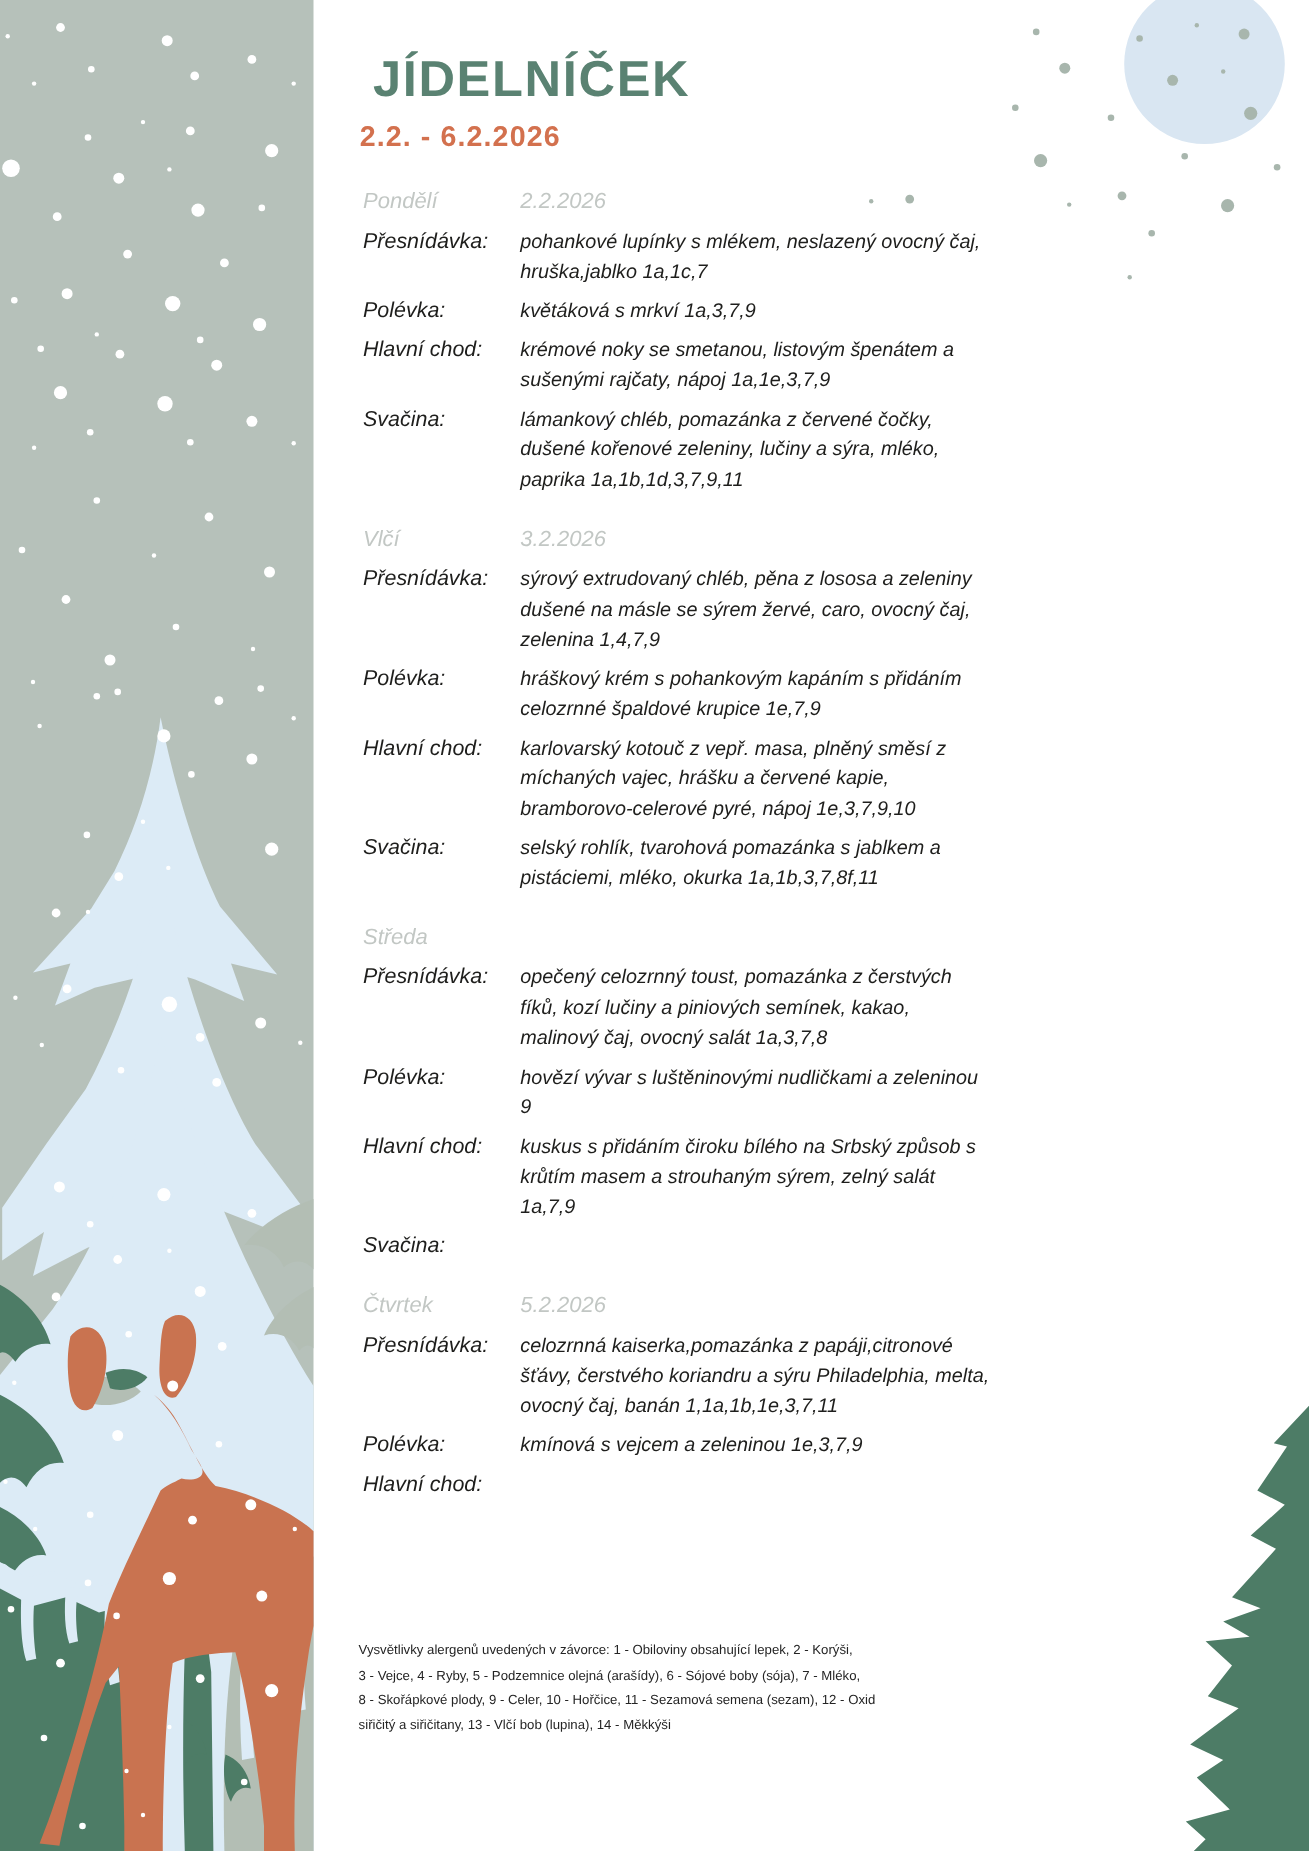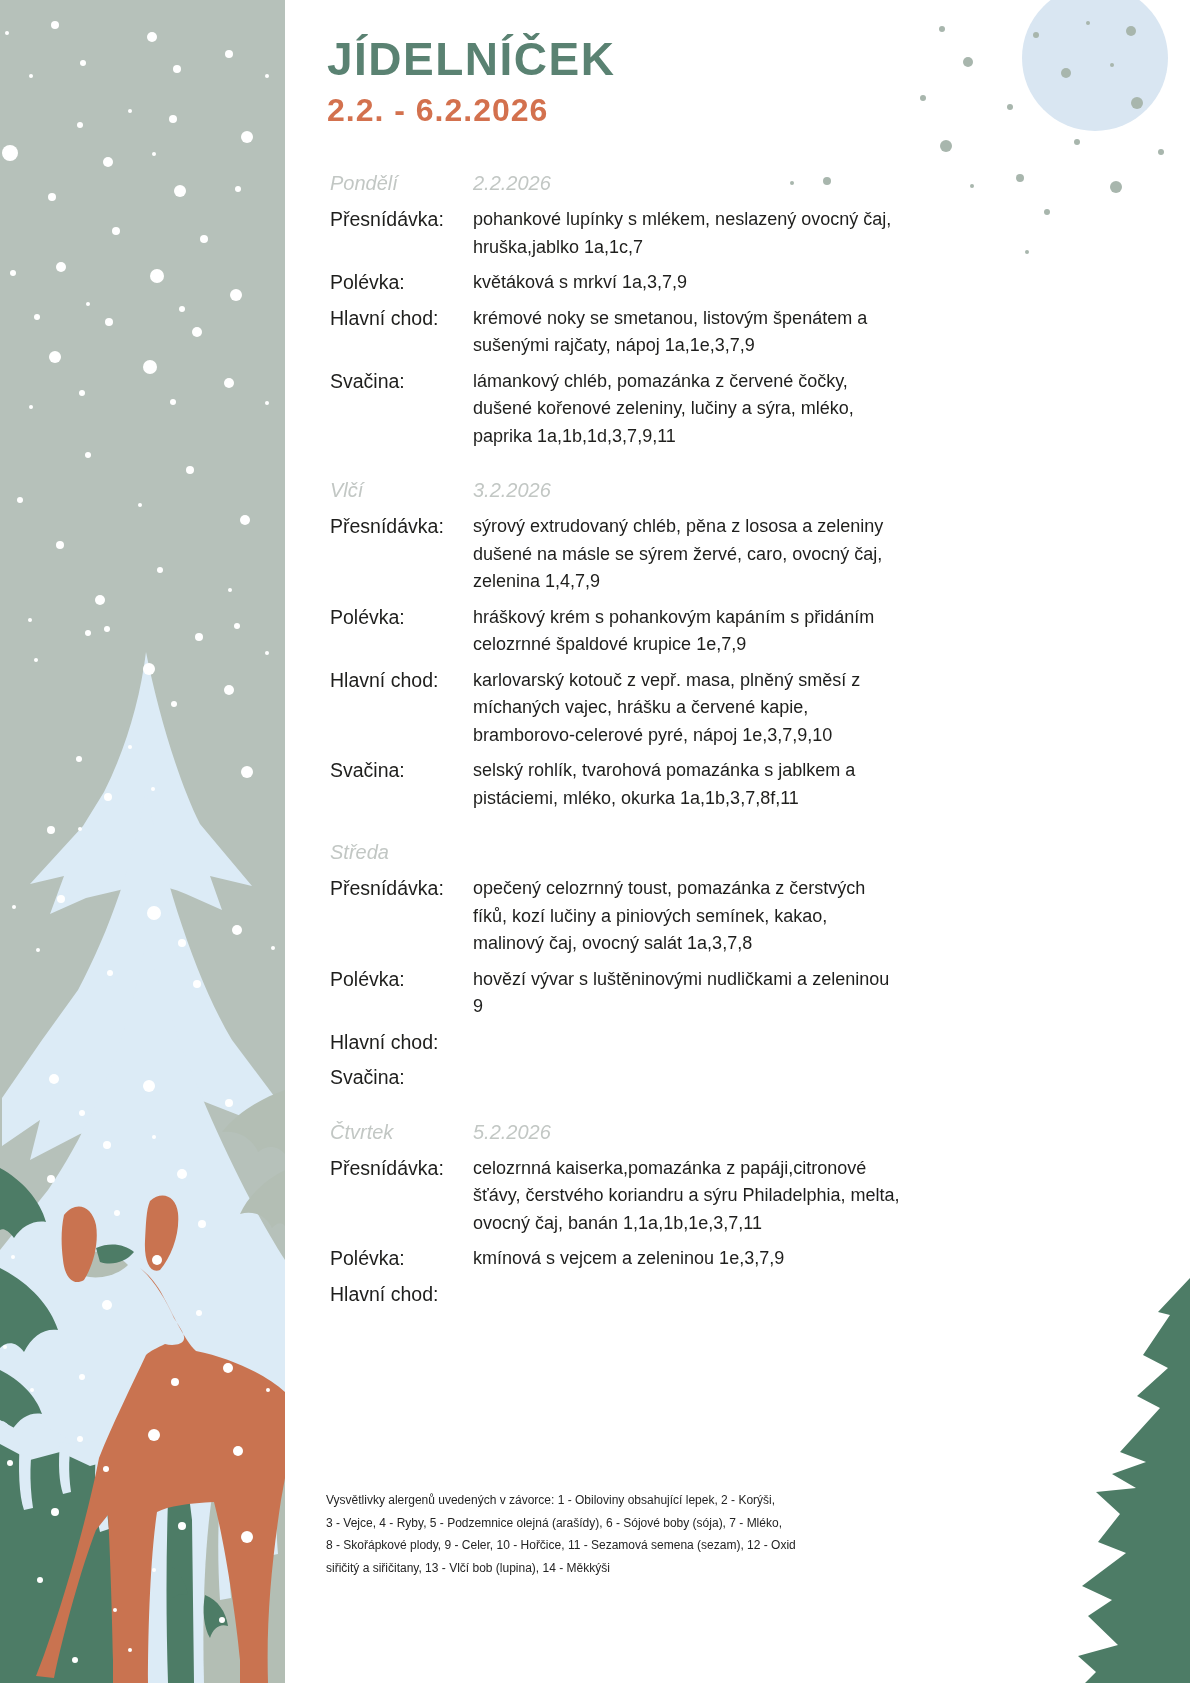--- a/index.html
+++ b/index.html
@@ -5,35 +5,35 @@
   html,body{margin:0;padding:0;}
   body{
     width:1190px;height:1683px;position:relative;overflow:hidden;
     background:#ffffff;
     font-family:"Liberation Sans", sans-serif;
   }
   .bg-art{position:absolute;left:0;top:0;width:1190px;height:1683px;}
 
   .title-block{position:absolute;left:327px;top:34px;}
   .page-title{
-    margin:0;font-size:46px;font-weight:bold;color:#5a8272;
+    margin:12px;font-size:46px;font-weight:bold;color:#5a8272;
     letter-spacing:1.5px;line-height:1.1;
   }
   .date-range{
-    margin-top:7px;font-size:32px;font-weight:bold;color:#d3714e;
+    margin-top:7px;font-size:26px;font-weight:bold;color:#d3714e;
     letter-spacing:1px;
   }
 
   .menu{position:absolute;left:330px;top:170px;width:715px;}
   .day{margin-bottom:27px;}
   .day-header{display:flex;font-style:italic;color:#c2c7c4;font-size:20px;
     line-height:27px;margin-bottom:9px;justify-content:space-between;}
   .day-name{width:143px;flex:none;}
   .day-date{flex:1;}
-  .menu-row{display:flex;margin-bottom:8px;}
+  .menu-row{display:flex;margin-bottom:8px;font-style:italic;}
   .row-label{width:143px;flex:none;font-size:19.5px;color:#1e1e1c;line-height:27.5px;}
   .row-text{width:565px;font-size:18px;color:#1e1e1c;line-height:27.5px;white-space:pre-line;}
 
   .footer-note{
     position:absolute;left:326px;top:1489px;width:670px;
     font-size:12px;line-height:22.5px;color:#242424;white-space:pre-line;
   }
 </style>
 </head>
 <body>
@@ -325,20 +325,23 @@
 fíků, kozí lučiny a piniových semínek, kakao,
 malinový čaj, ovocný salát 1a,3,7,8</span>
     </div>
     <div class="menu-row">
       <span class="row-label">Polévka:</span>
       <span class="row-text">hovězí vývar s luštěninovými nudličkami a zeleninou
 9</span>
     </div>
     <div class="menu-row">
       <span class="row-label">Hlavní chod:</span>
+      <span class="row-text">kuskus s přidáním čiroku bílého na Srbský způsob s
+krůtím masem a strouhaným sýrem, zelný salát
+1a,7,9</span>
     </div>
     <div class="menu-row">
       <span class="row-label">Svačina:</span>
     </div>
   </section>
 
   <section class="day">
     <div class="day-header">
       <span class="day-name">Čtvrtek</span>
       <span class="day-date">5.2.2026</span>

